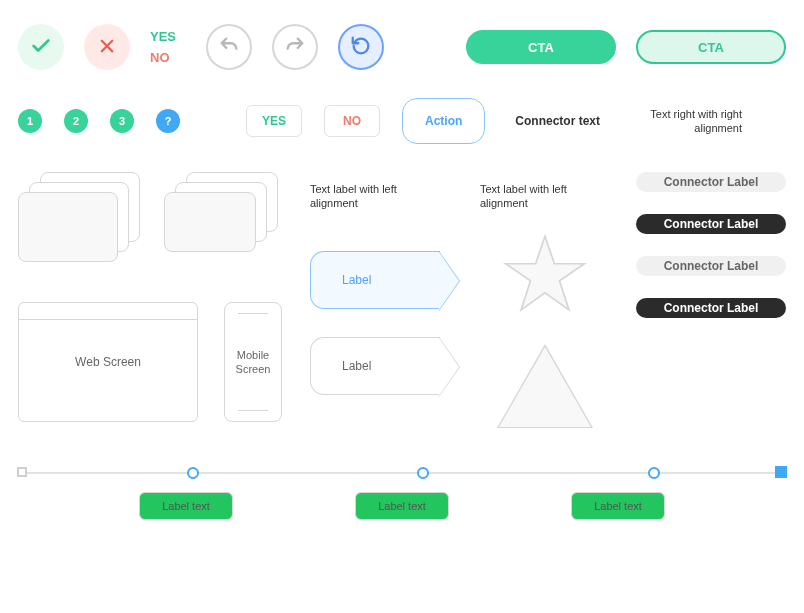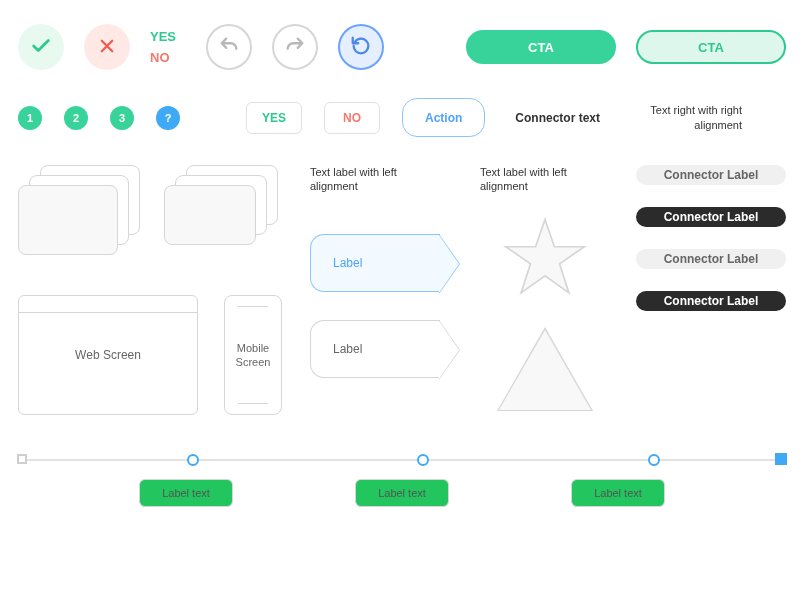--- a/index.html
+++ b/index.html
@@ -44,21 +44,21 @@
   }
   .step-blue { background: #3fa9f5; }
   .sq-btn {
     width: 56px; height: 32px; border: 1px solid #e2e2e2; border-radius: 6px;
     background: #fff; display: flex; align-items: center; justify-content: center;
     font-weight: 700; font-size: 12px;
   }
   .sq-yes { color: #2fc98f; }
   .sq-no  { color: #f47a6d; }
   .action-pill {
-    height: 39px; padding: 4px 22px; border: 1px solid #8bc5ff; border-radius: 15px;
+    height: 46px; padding: 4px 22px; border: 1px solid #8bc5ff; border-radius: 15px;
     color: #4da3ff; font-weight: 600; background: #fff;
     display: flex; align-items: center;
   }
   .conn-text { font-weight: 700; font-size: 12px; margin-left: 8px; }
   .right-label { font-size: 11px; text-align: right; line-height: 1.3; width: 120px; }
 
   
   .mid { display: flex; gap: 26px; align-items: flex-start; margin-top: 10px; }
   .col { display: flex; flex-direction: column; }
 
@@ -90,21 +90,21 @@
     content: ""; position: absolute; left: 24%; right: 24%; height: 1px; background: #d6d6d6;
   }
   .mobile-screen::before { top: 10px; }
   .mobile-screen::after  { bottom: 10px; }
 
   .text-align-label { font-size: 11px; width: 130px; line-height: 1.3; }
 
   .tag-shape {
     position: relative; width: 130px; height: 58px;
     border: 1px solid; border-radius: 14px 0 0 14px;
-    display: flex; align-items: center; padding-left: 22px; font-size: 12px;
+    display: flex; align-items: center; padding-left: 31px; font-size: 12px;
     background: #fff; margin-top: 28px; border-right: none;
   }
   .tag-shape::after {
     content:""; position:absolute; right:-20px; top:-1px;
     border-top: 30px solid transparent;
     border-bottom: 30px solid transparent;
   }
   .tag-blue  { border-color:#8bc5ff; color:#4da3ff; background:#f2f9ff; }
   .tag-blue::after  { border-left: 21px solid #8bc5ff; }
   .tag-blue::before { content:""; position:absolute; right:-19px; top:0; border-top:29px solid transparent; border-bottom:29px solid transparent; border-left:20px solid #f2f9ff; z-index:1; }
@@ -139,21 +139,21 @@
   }
   .slider-node { position: absolute; top: -5px; width: 12px; height: 12px; border-radius: 50%; background: #fff; border: 2px solid #3fa9f5; }
   .slider-sq-start { position: absolute; top: -5px; left: -1px; width: 10px; height: 10px; border: 2px solid #cfcfcf; background:#fff; }
   .slider-sq-end   { position: absolute; top: -6px; right: -1px; width: 12px; height: 12px; background: #3fa9f5; }
   .slider-labels { display: flex; justify-content: space-around; padding: 0 60px; }
   .label-pill {
     height: 28px; padding: 0 22px; border: 1px solid #d6d6d6; border-radius: 6px;
     display: flex; align-items: center; color: #555; font-size: 11px; background:#22c55e;
   }
 
-  .gap-top { }
+  .gap-top { margin-top: 10px; }
 </style>
 </head>
 <body>
 
 <div class="row">
   <div class="circ-btn circ-green">
     <span>
       <svg width="22" height="22" viewBox="0 0 24 24" fill="none">
           <path d="M4 12l5 5L20 6" stroke="#2fc98f" stroke-width="3" stroke-linecap="round" stroke-linejoin="round"></path>
         </svg>

